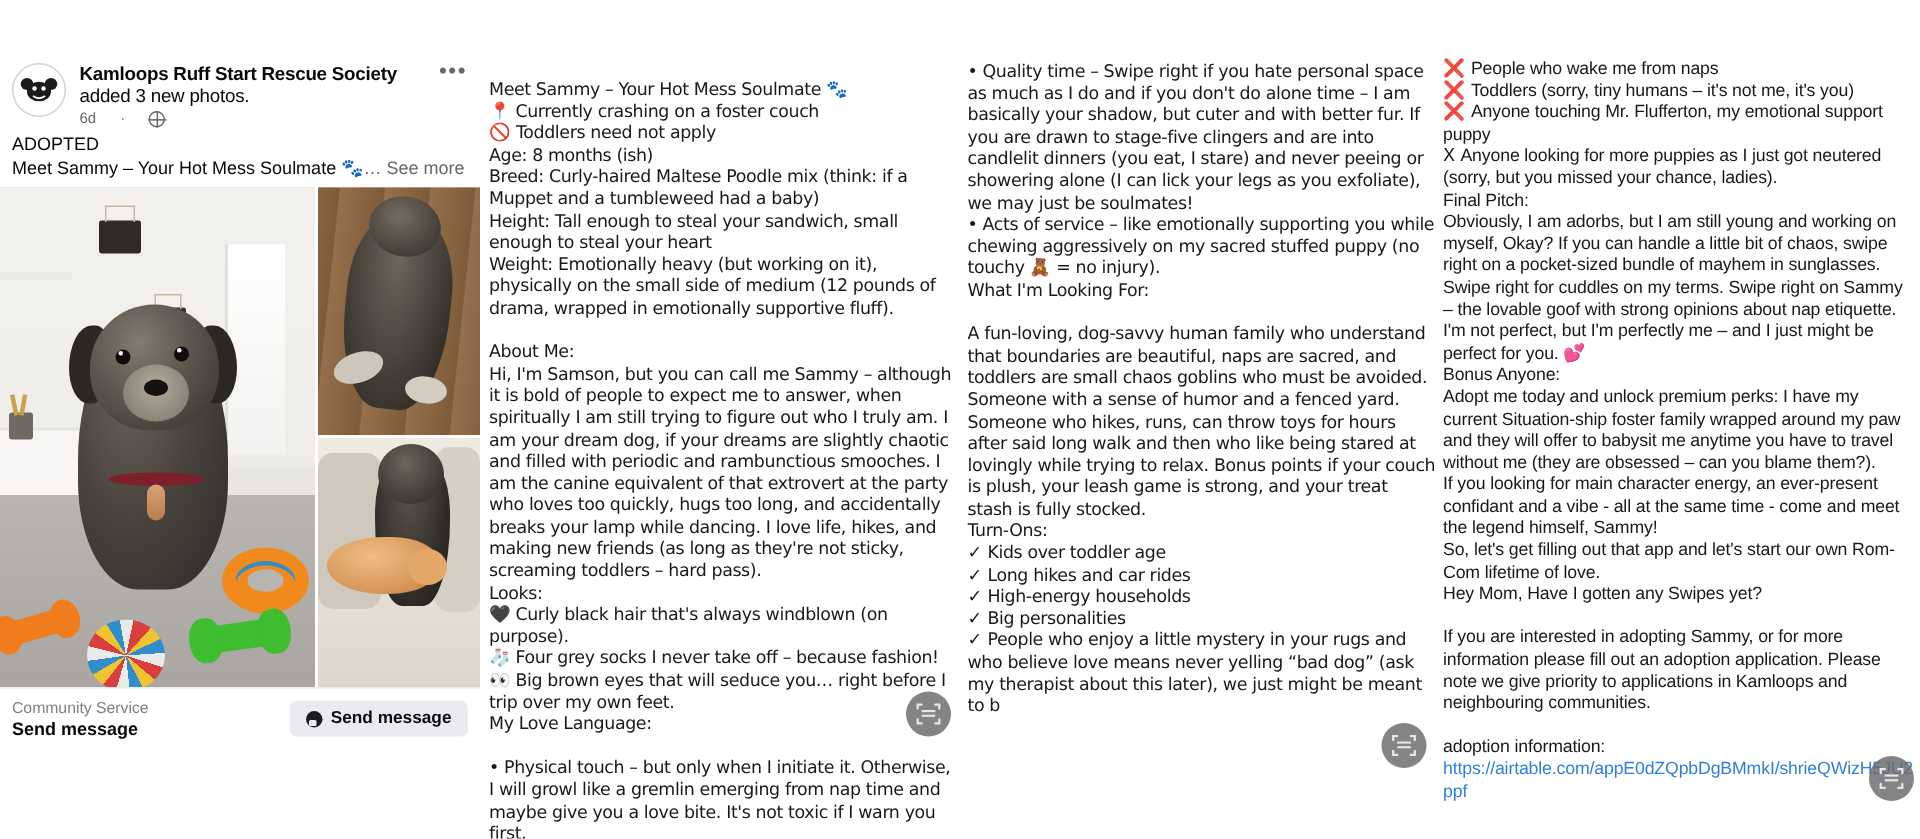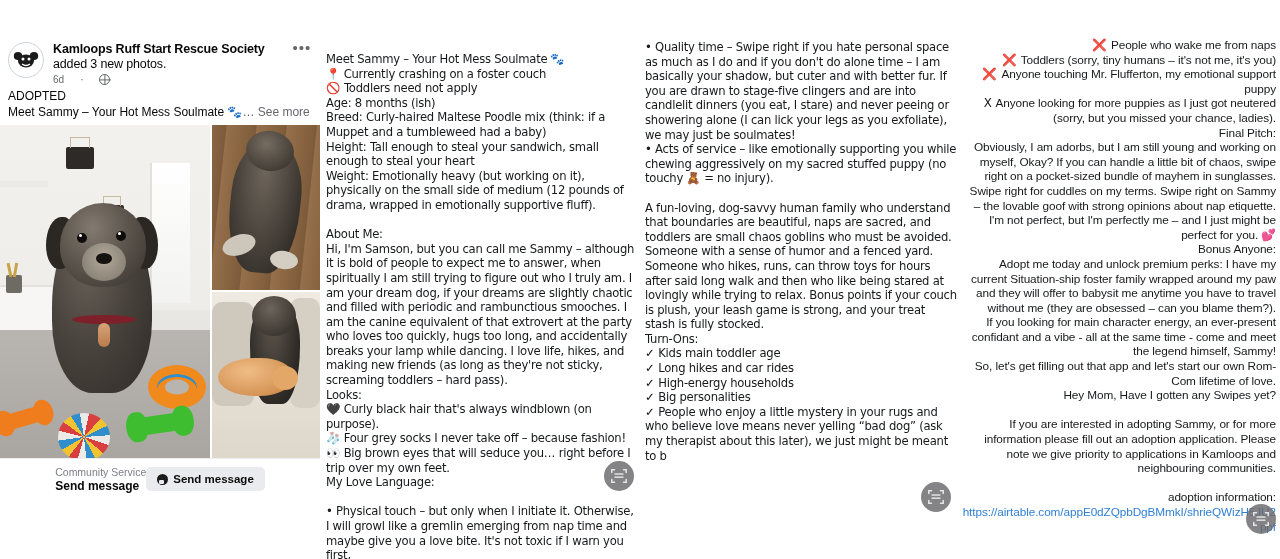--- a/index.html
+++ b/index.html
@@ -101,40 +101,40 @@
   .couch:before{content:"";position:absolute;left:0;top:10px;width:42px;height:104px;border-radius:10px;background:#cfc8bc;}
   .couch:after{content:"";position:absolute;right:0;top:6px;width:30px;height:110px;border-radius:10px;background:#d6cfc3;}
   .sitdog{position:absolute;left:38px;top:8px;width:50px;height:104px;border-radius:44% 44% 36% 36%/40% 40% 55% 55%;
     background:radial-gradient(ellipse at 45% 20%,#5e564d,#332f2a 60%,#1d1a17 100%);}
   .sitdog-head{position:absolute;left:40px;top:4px;width:44px;height:40px;border-radius:50%;
     background:radial-gradient(ellipse at 42% 32%,#6d645a,#2a2622);}
   .plush{position:absolute;left:6px;top:66px;width:74px;height:38px;border-radius:50% 42% 44% 50%;
     background:radial-gradient(ellipse at 40% 35%,#f0bd86,#d59455 70%,#b97b3f 100%);}
   .plush:after{content:"";position:absolute;right:-6px;top:8px;width:26px;height:24px;border-radius:50%;background:#e3a868;}
 
-  .fb-footer{display:flex;align-items:center;justify-content:center;padding:6px 8px 0 8px;border-top:1px solid #eceef0;}
+  .fb-footer{display:flex;align-items:center;justify-content:space-between;padding:6px 8px 0 8px;border-top:1px solid #eceef0;}
   .fb-cta-l{line-height:14px;}
   .cta-top{font-size:10.5px;color:#7c7f84;}
   .cta-bot{font-size:12px;font-weight:bold;color:#080809;}
   .fb-msg-btn{
     display:flex;align-items:center;gap:5px;
     background:#e9ebee;border:none;border-radius:5px;
     padding:6px 11px;font-size:11.5px;font-weight:bold;color:#0d0d0d;
     font-family:"Liberation Sans",sans-serif;cursor:pointer;
   }
   .msg-bubble{width:11px;height:11px;border-radius:50%;background:#1b1b1b;position:relative;flex:0 0 11px;}
   .msg-bubble:after{content:"";position:absolute;left:2px;bottom:1px;width:5px;height:4px;background:#e9ebee;border-radius:1px;}
 
   
   .txtcol{position:absolute;top:0;height:559px;overflow:hidden;background:#fff;}
   .c2{left:326px;width:312px;padding-top:52px;}
   .c3{left:645px;width:312px;padding-top:40px;}
   .c4{left:962px;width:314px;padding-top:38px;}
   .c2 .tx,.c3 .tx{font-size:11.6px;line-height:14.6px;color:#16181a;font-family:"DejaVu Sans",sans-serif;letter-spacing:-.25px;}
-  .c4 .tx{font-size:11.8px;line-height:14.6px;color:#16181a;font-family:"Liberation Sans",sans-serif;letter-spacing:-.1px;text-align:right;}
+  .c4 .tx{font-size:11.8px;line-height:14.6px;color:#16181a;font-family:"Liberation Sans",sans-serif;letter-spacing:-.1px;}
   .ln{display:block;}
   .blank{display:block;height:14.6px;}
   .emoji{font-family:"DejaVu Sans",sans-serif;}
   .pin{color:#d93025;}
   .nope{color:#d93025;font-weight:bold;}
   .xmark{color:#cc2127;font-weight:bold;}
   .tick{font-weight:bold;}
   .link{color:#2f7fd6;word-break:break-all;}
 
   
@@ -253,24 +253,25 @@
         <span class="ln"><span>My Love Language:</span></span>
         <span class="blank"></span>
         <span class="ln"><span>• Physical touch – but only when I initiate it. Otherwise, I will growl like a gremlin emerging from nap time and maybe give you a love bite. It's not toxic if I warn you first,</span></span>
       </div>
   </div>
 
   <div class="txtcol c3">
     <div class="tx" id="col3">
         <span class="ln"><span>• Quality time – Swipe right if you hate personal space as much as I do and if you don't do alone time – I am basically your shadow, but cuter and with better fur.  If you are drawn to stage-five clingers and are into candlelit dinners (you eat, I stare) and never peeing or showering alone (I can lick your legs as you exfoliate), we may just be soulmates!</span></span>
         <span class="ln"><span>• Acts of service – like emotionally supporting you while chewing aggressively on my sacred stuffed puppy (no touchy 🧸 = no injury).</span></span>
+        <span class="ln"><span>What I'm Looking For:</span></span>
         <span class="blank"></span>
         <span class="ln"><span>A fun-loving, dog-savvy human family who understand that boundaries are beautiful, naps are sacred, and toddlers are small chaos goblins who must be avoided. Someone with a sense of humor and a fenced yard. Someone who hikes, runs, can throw toys for hours after said long walk and then who like being stared at lovingly while trying to relax. Bonus points if your couch is plush, your leash game is strong, and your treat stash is fully stocked.</span></span>
         <span class="ln"><span>Turn-Ons:</span></span>
-        <span class="ln"><span class="emoji tick">✓ </span><span>Kids main toddler age</span></span>
+        <span class="ln"><span class="emoji tick">✓ </span><span>Kids over toddler age</span></span>
         <span class="ln"><span class="emoji tick">✓ </span><span>Long hikes and car rides</span></span>
         <span class="ln"><span class="emoji tick">✓ </span><span>High-energy households</span></span>
         <span class="ln"><span class="emoji tick">✓ </span><span>Big personalities</span></span>
         <span class="ln"><span class="emoji tick">✓ </span><span>People who enjoy a little mystery in your rugs and who believe love means never yelling “bad dog” (ask my therapist about this later), we just might be meant to b</span></span>
       </div>
   </div>
 
   <div class="txtcol c4">
     <div class="tx" id="col4">
         <span class="ln"><span class="emoji xmark">❌ </span><span>People who wake me from naps</span></span>

